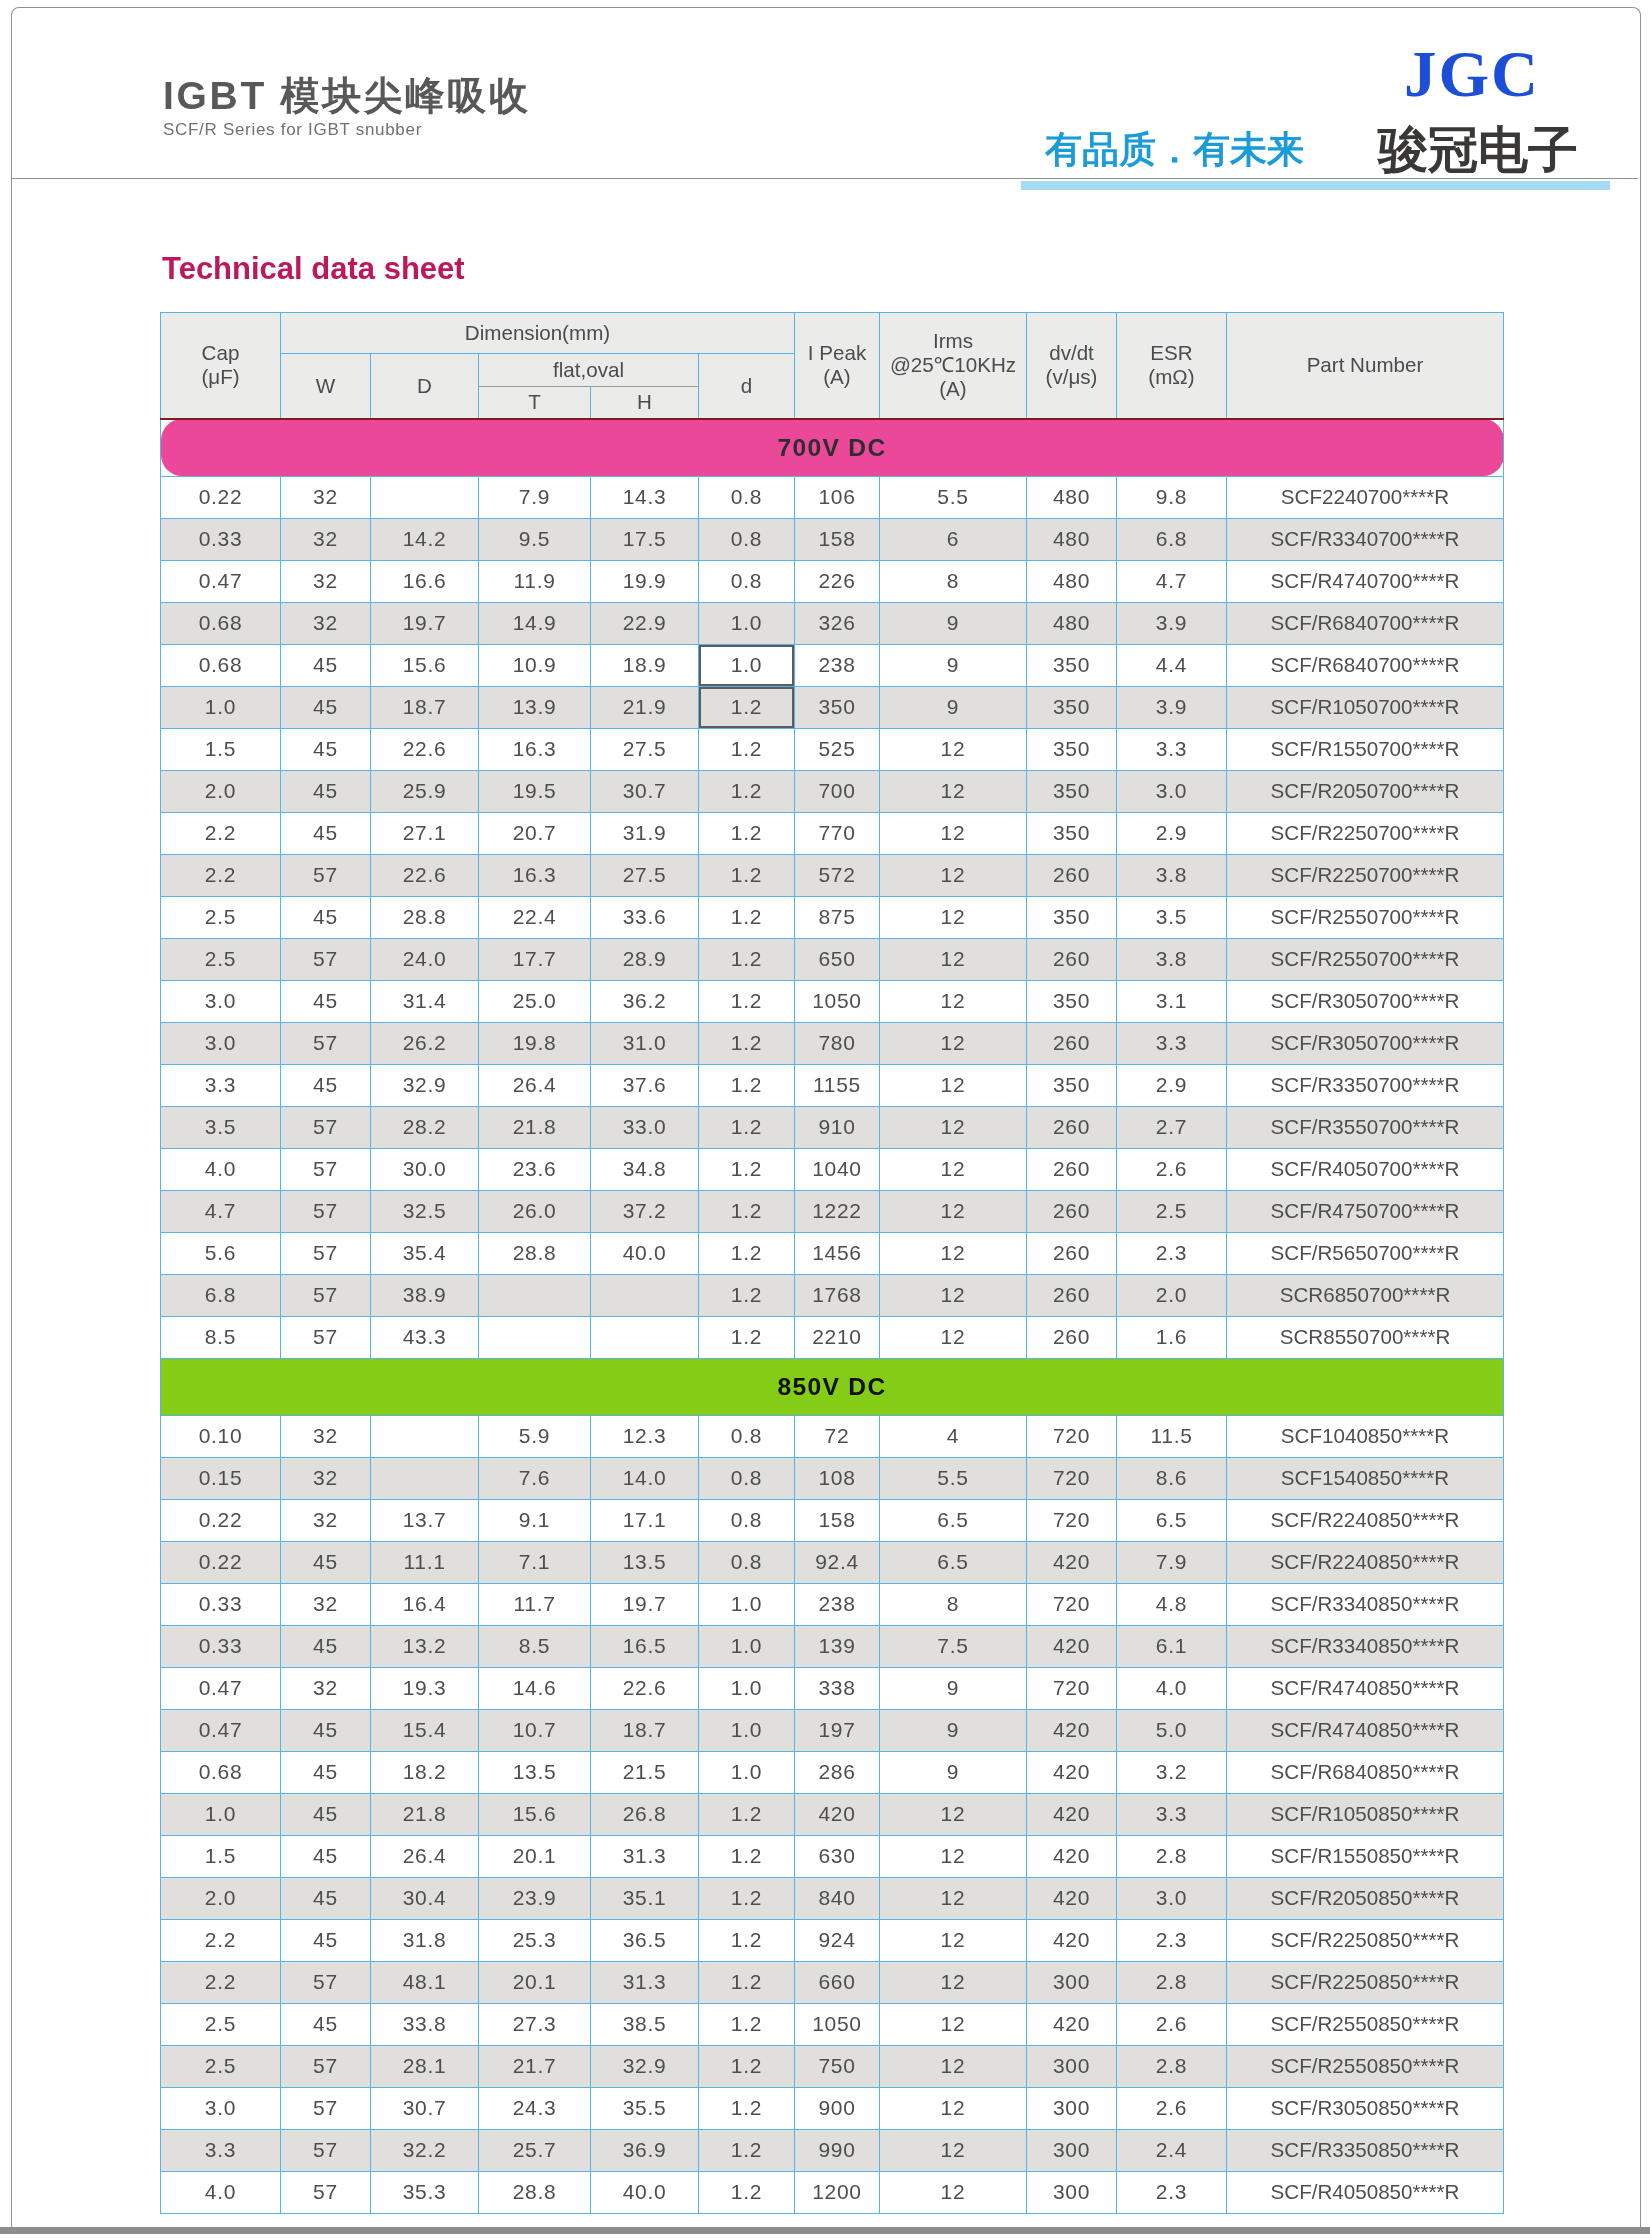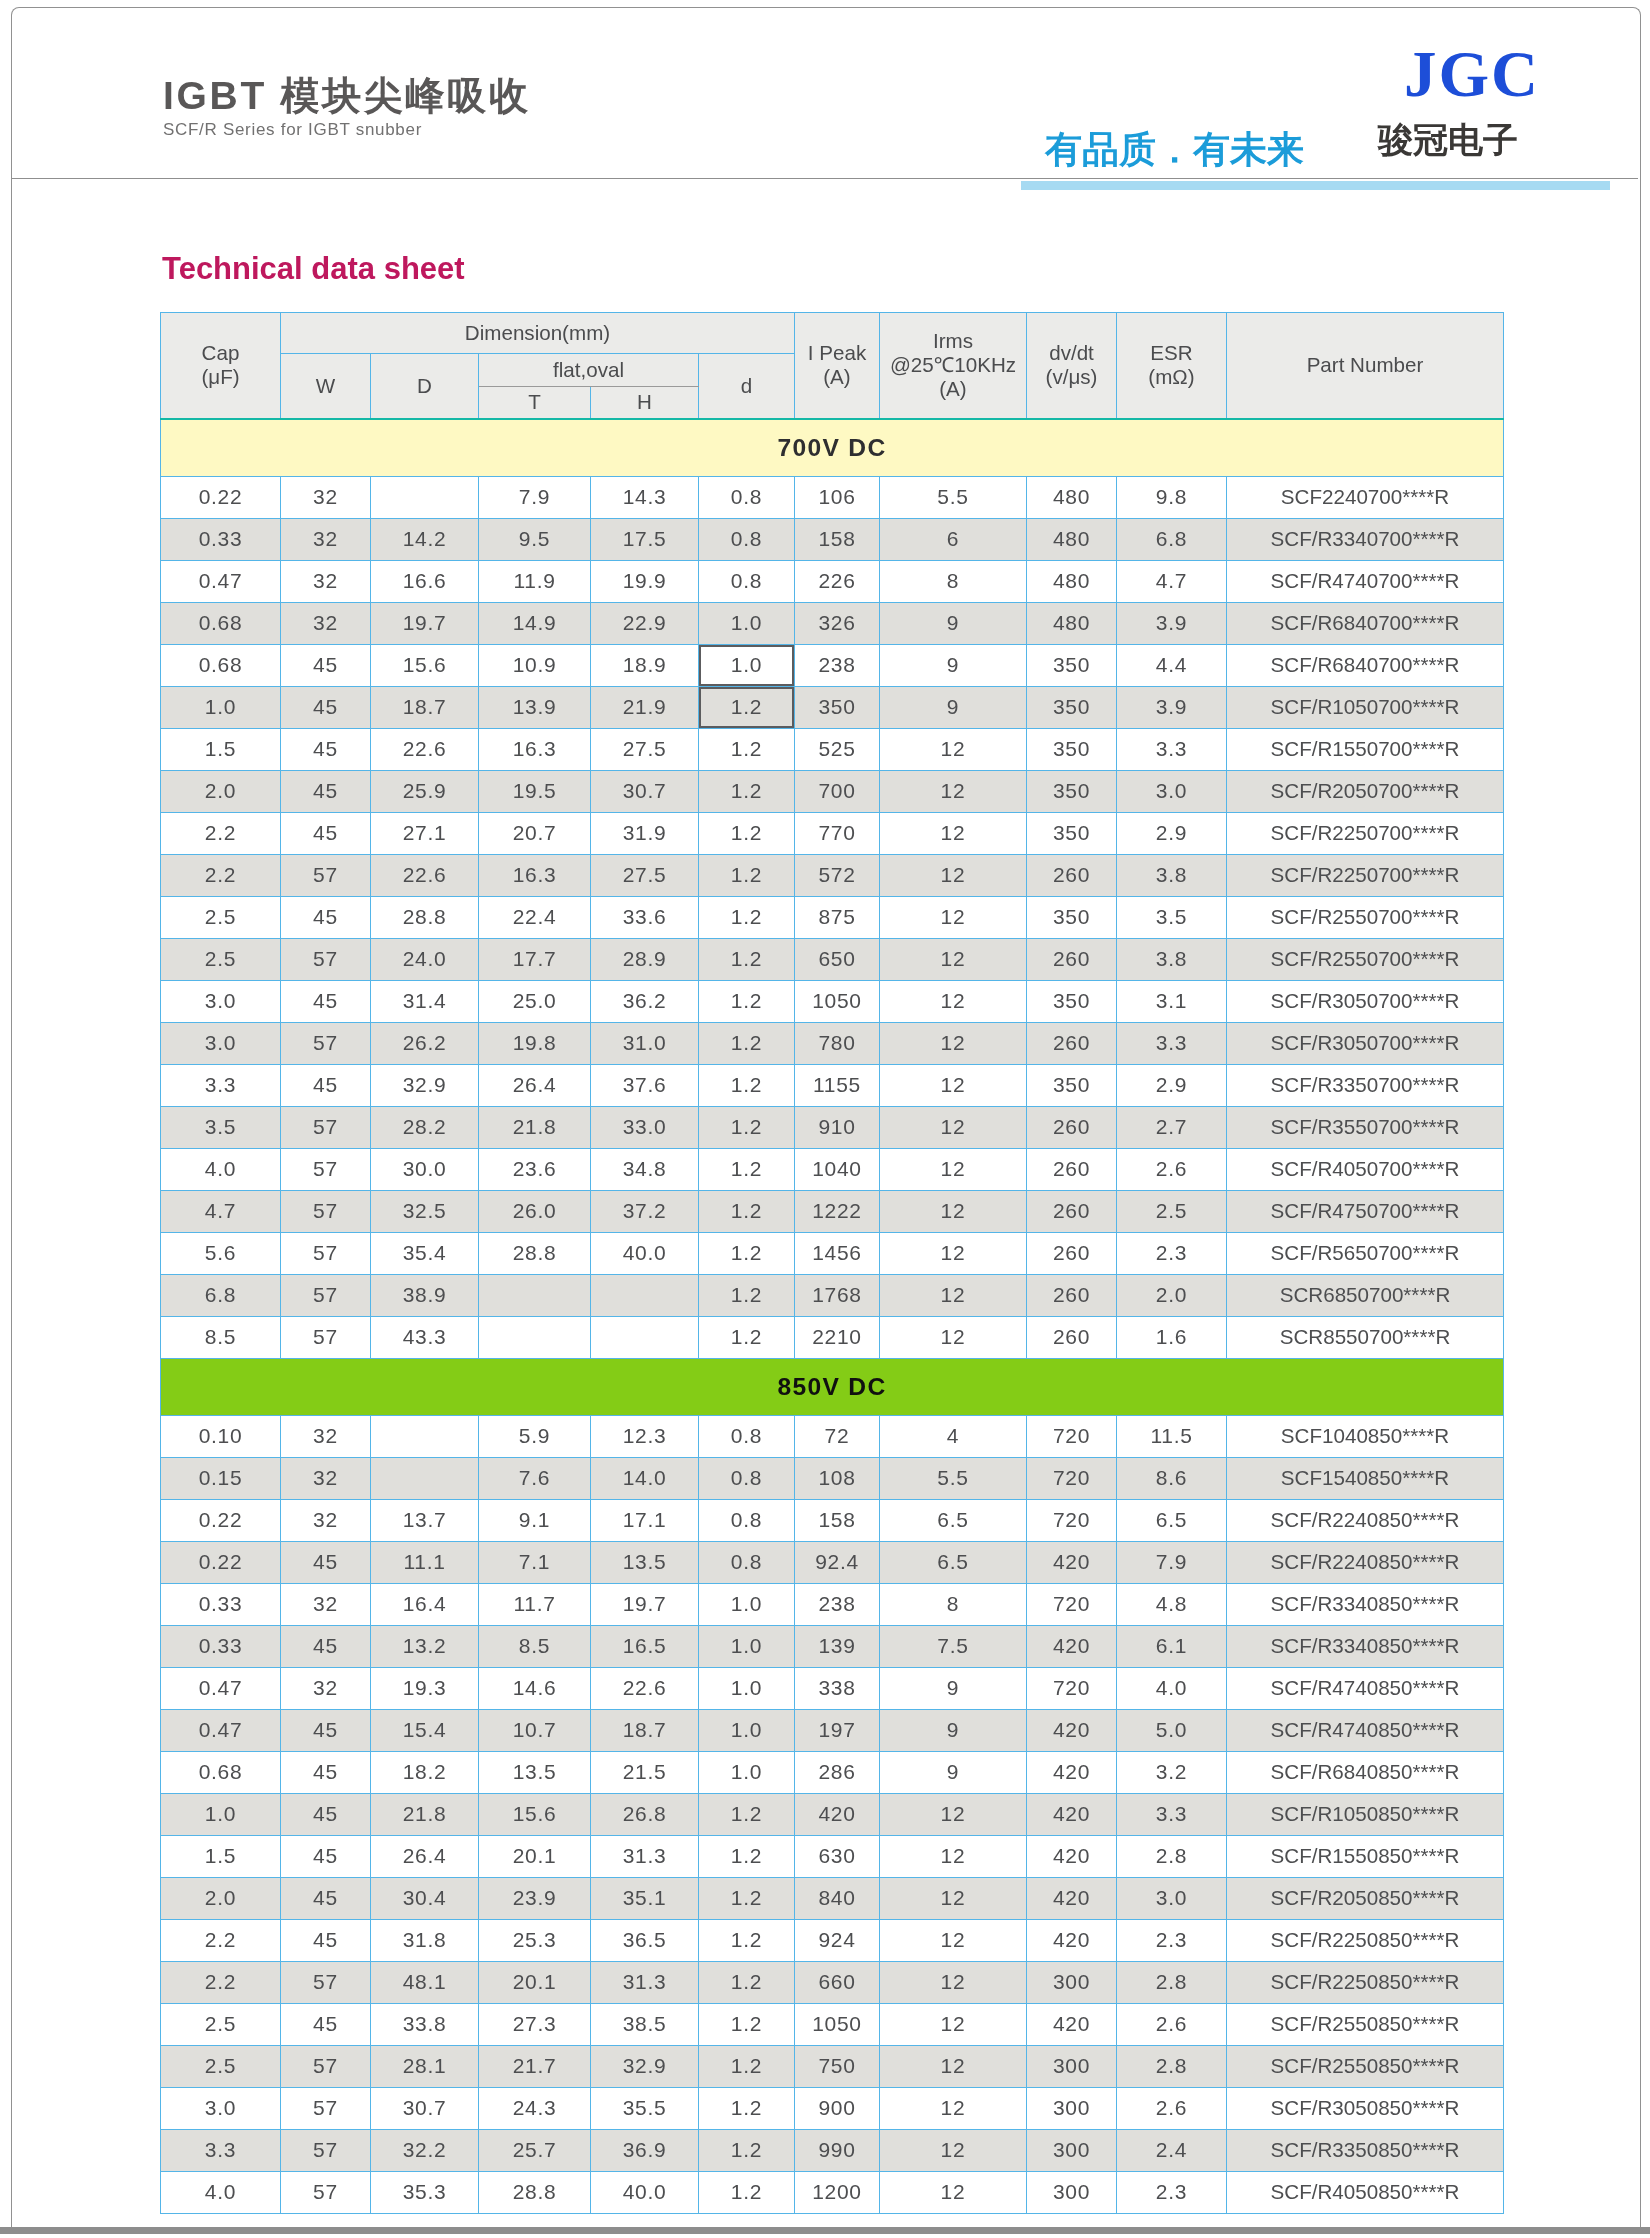--- a/index.html
+++ b/index.html
@@ -8,37 +8,37 @@
   .frame{position:absolute;left:10.6px;top:6.6px;width:1628px;height:2219px;
          border-left:1.3px solid #919191;border-right:1.3px solid #919191;border-top:1.3px solid #919191;
          border-radius:8px 8px 0 0;}
   .bottom-bar{position:absolute;left:0;top:2227px;width:1650px;height:6.6px;background:#8d8d8d;}
   .hdr-rule{position:absolute;left:12px;top:178px;width:1626px;height:1.3px;background:#8f8f8f;}
   .cyan-bar{position:absolute;left:1021px;top:181px;width:589px;height:8.6px;background:#a6daf2;}
 
   .title-cn{position:absolute;left:163px;top:69px;font-size:39px;font-weight:bold;color:#595757;letter-spacing:2.7px;}
   .subtitle{position:absolute;left:163px;top:120px;font-size:17px;color:#727171;letter-spacing:0.7px;}
   .logo{position:absolute;left:1404px;top:37px;font-family:"Liberation Serif",serif;font-size:65px;font-weight:bold;color:#1d4ed8;letter-spacing:2px;}
-  .brand-cn{position:absolute;left:1378px;top:117px;font-size:35px;color:#3a3836;font-weight:bold;}
+  .brand-cn{position:absolute;left:1378px;top:117px;font-size:50px;color:#3a3836;font-weight:bold;}
   .slogan{position:absolute;left:1045px;top:125px;font-size:37px;font-weight:bold;color:#1b9cd9;}
 
   .sheet-title{position:absolute;left:162px;top:251px;font-size:31px;font-weight:bold;color:#be185d;}
 
   table{position:absolute;left:160px;top:312px;width:1343px;border-collapse:collapse;table-layout:fixed;}
   th,td{border:1.3px solid #54b5e8;text-align:center;vertical-align:middle;padding:0;overflow:hidden;}
   thead th{background:#ebebe9;font-weight:normal;color:#4b4c4e;font-size:20.6px;white-space:pre-line;line-height:1.18;}
   thead tr.h1{height:41px;}
   thead tr.h2{height:33px;}
   thead tr.h3{height:32px;}
   th.flatoval{border-bottom:1.3px solid #9a9a9a;}
 
   tbody td{height:41px;font-size:21px;color:#4d4e50;background:#ffffff;letter-spacing:0.7px;}
   tbody tr.shade td{background:#e0dfdb;}
   tbody tr.band td{height:56px;font-size:24.6px;font-weight:bold;letter-spacing:1.3px;}
-  tbody tr.band0 td{background:#fef9c3;color:#2e2e30;border-top:2px solid #14b8a6;}
+  tbody tr.band0 td{background:#ec4899;color:#2e2e30;border-top:2px solid #7f1d1d;border-radius:21px;}
   tbody tr.band1 td{background:#84cc16;color:#101010;}
   tbody td.part{font-size:20.6px;letter-spacing:0;margin-left:11px;}
   tbody td.darkbox{box-shadow:inset 0 0 0 2px #5c5c5e;}
 </style>
 </head>
 <body>
 
 <div class="frame"></div>
 <div class="bottom-bar"></div>
 

